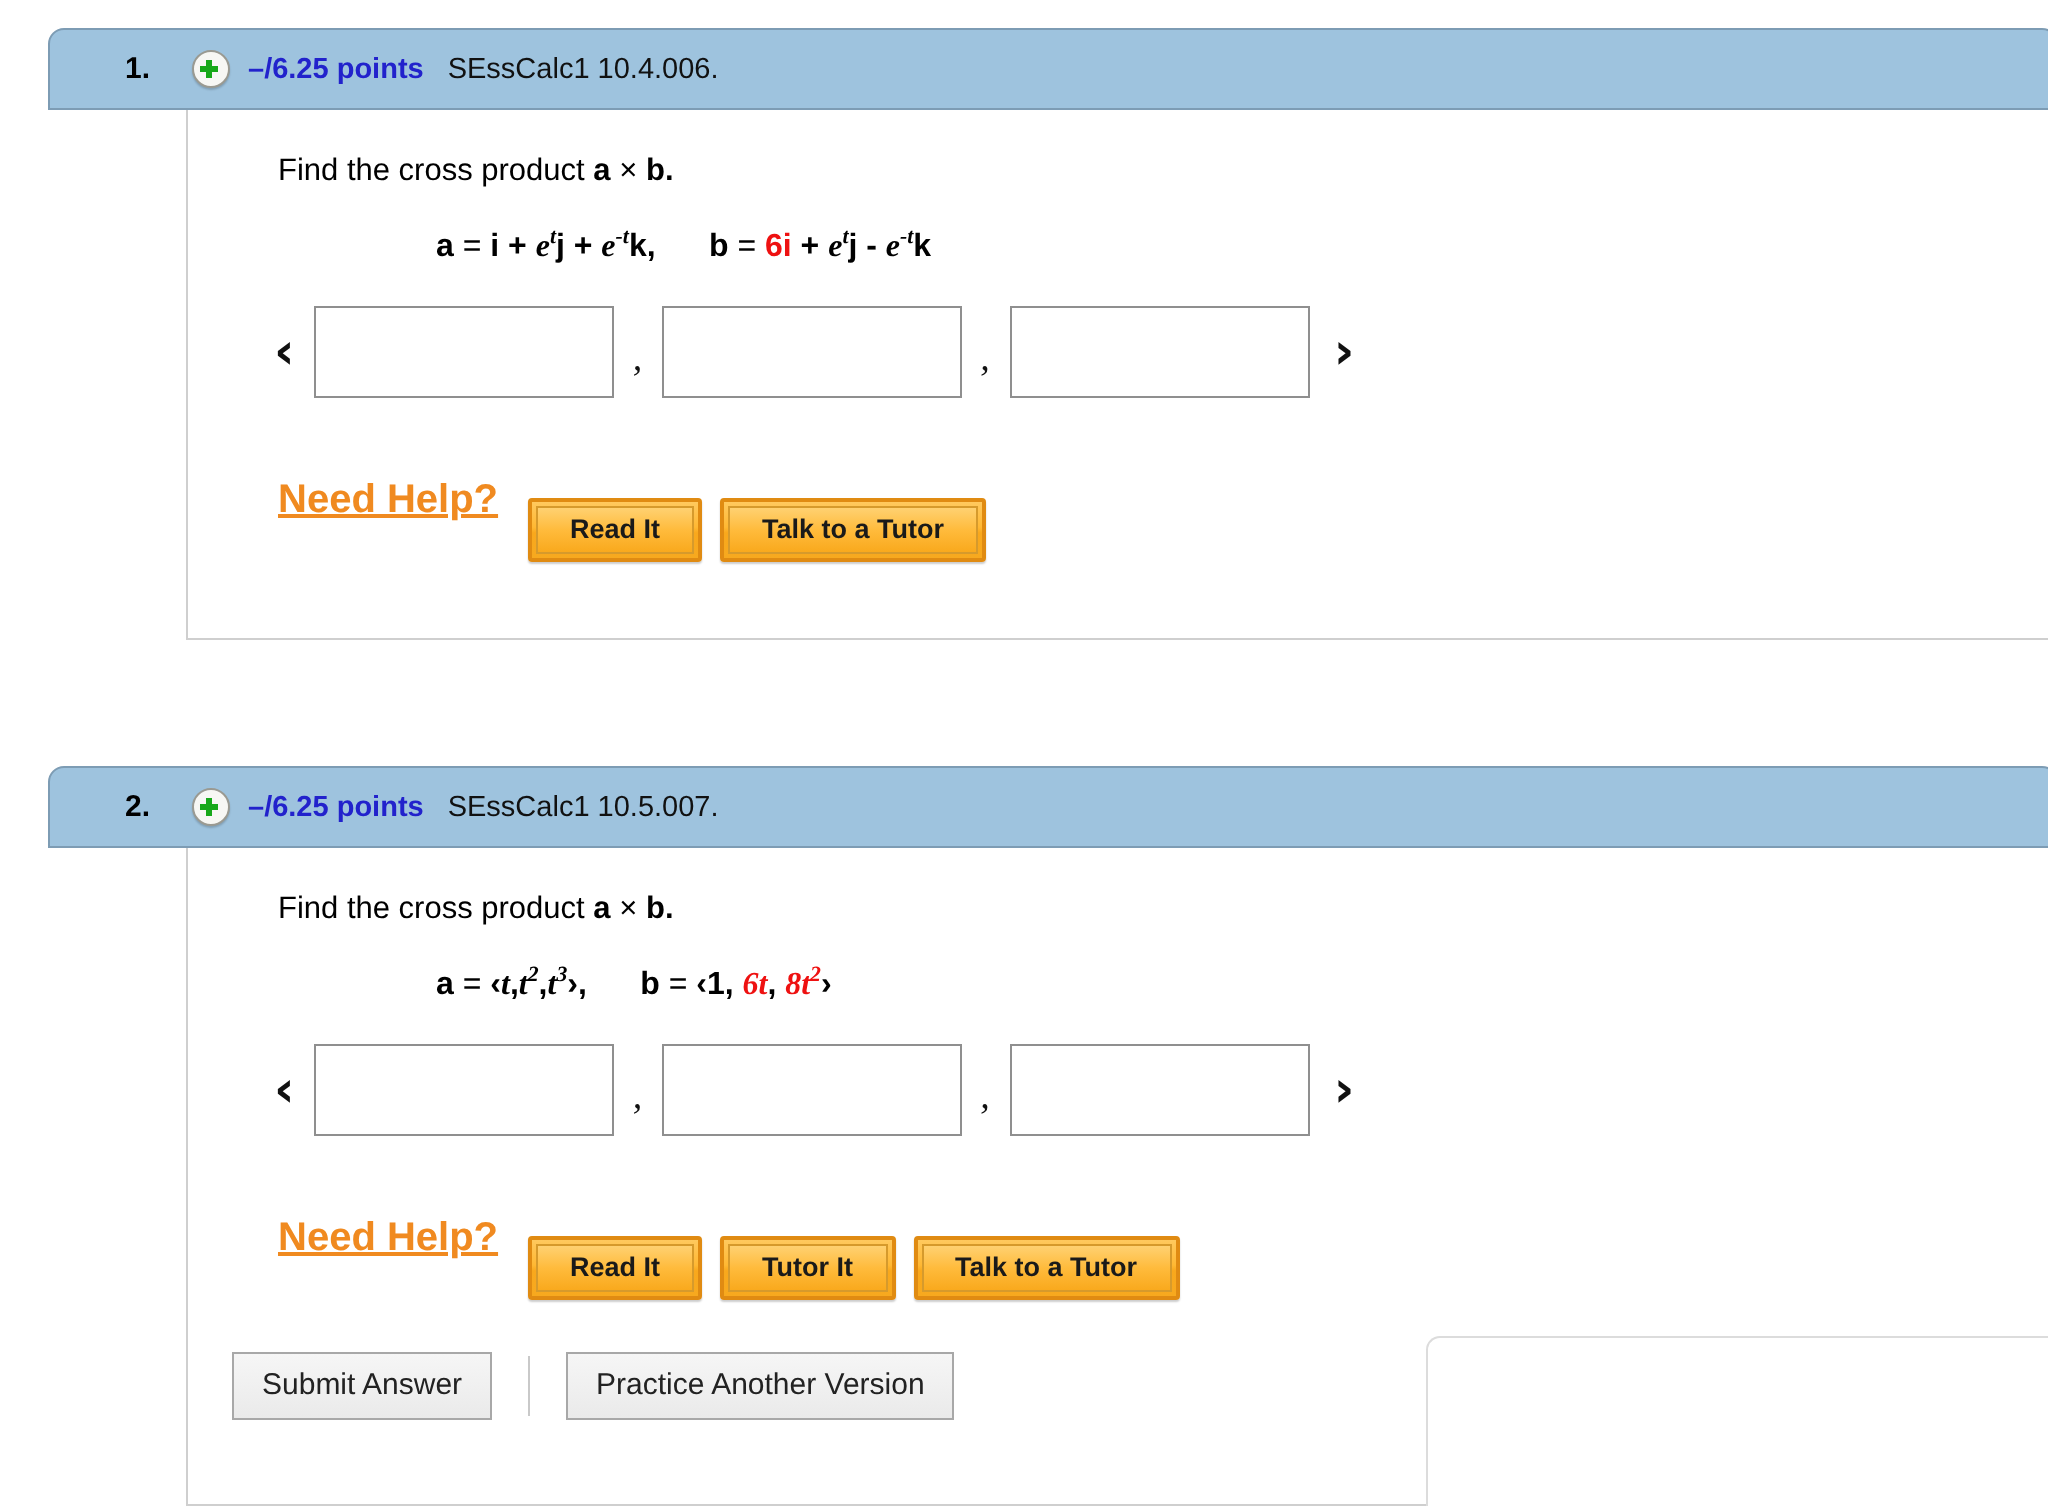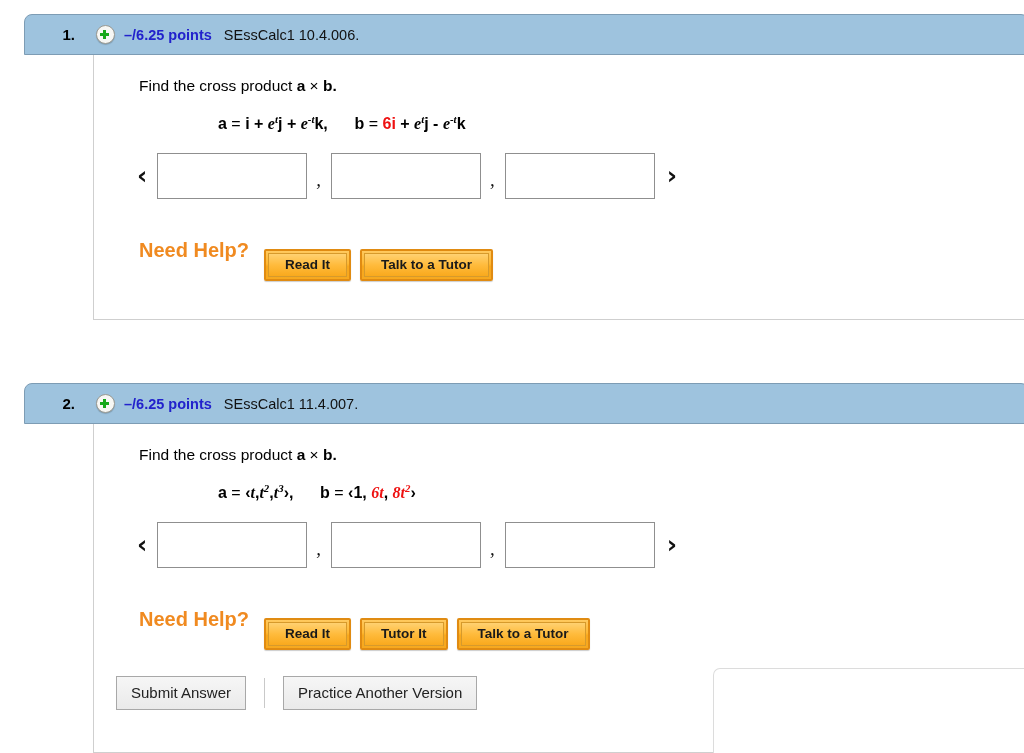--- a/index.html
+++ b/index.html
@@ -163,20 +163,21 @@
     align-items: center;
     padding: 22px 0 0 45px;
   }
 
   .need-help-label {
     color: #f08a20;
     font-size: 20px;
     font-weight: bold;
     margin-right: 15px;
     font-family: "Liberation Sans", sans-serif;
+    text-decoration: underline;
   }
 
   .help-btn {
     border: 2px solid #e08b12;
     background: linear-gradient(to bottom, #ffc95e 0%, #ffb833 45%, #f9a81c 55%, #f7a91f 100%);
     border-radius: 2px;
     padding: 2px;
     margin-right: 9px;
     cursor: pointer;
     box-shadow: 0 1px 1px rgba(0,0,0,0.2);
@@ -284,21 +285,21 @@
 
     </div>
   </div>
 
   <div class="question" style="top:383px;">
 
     <div class="q-header">
       <span class="q-number">2.</span>
       <span class="plus-icon"></span>
       <span class="q-points">–/6.25 points</span>
-      <span class="q-ref">SEssCalc1 11.4.007.</span>
+      <span class="q-ref">SEssCalc1 10.5.007.</span>
     </div>
 
     <div class="q-body" style="height:329px;">
 
       <div class="q-prompt">
         <span>Find the cross product </span><span class="bold">a</span> <span>×</span> <span class="bold">b</span><span class="bold">.</span>
       </div>
 
       <div class="math-line">
         <span class="bold">a</span>

